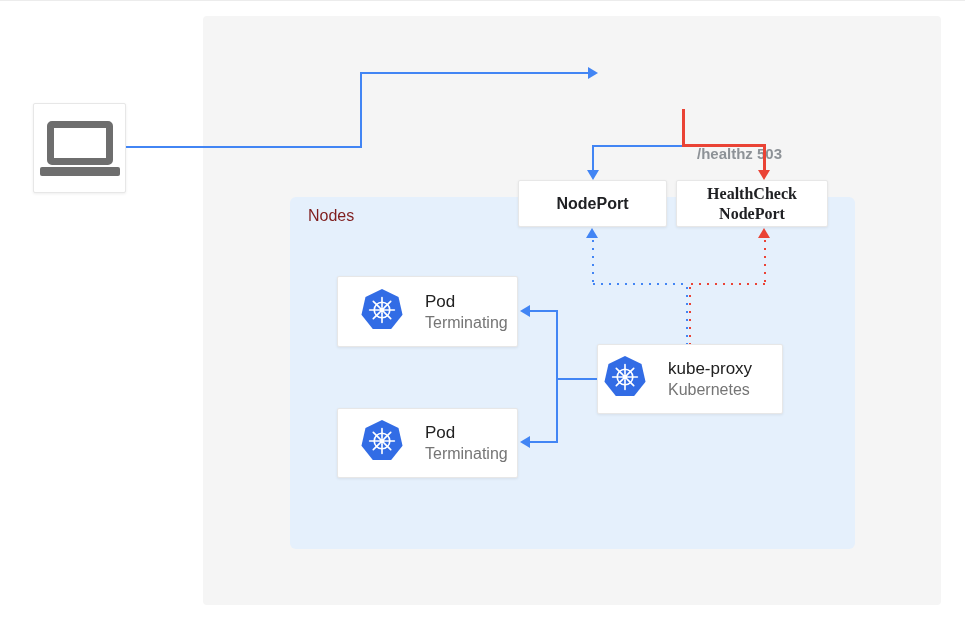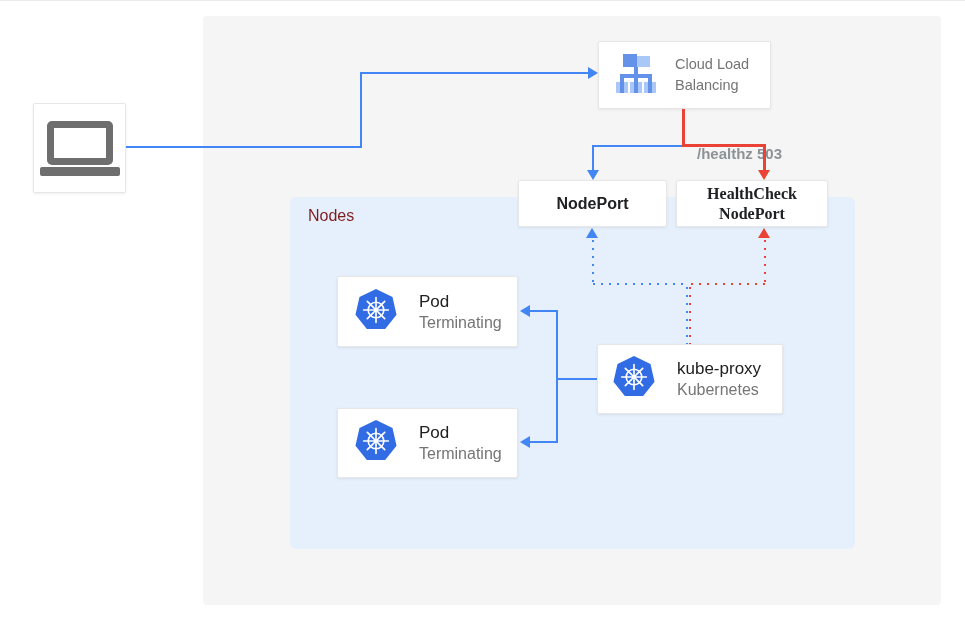--- a/index.html
+++ b/index.html
@@ -18,24 +18,24 @@
   .laptop-screen{width:66px;height:44px;border:7px solid #6e6e6e;border-radius:5px;background:#ffffff;box-sizing:border-box;}
   .laptop-base{width:80px;height:9px;background:#6e6e6e;border-radius:2px;margin-top:2px;}
 
   .clb-card{left:598px;top:41px;width:173px;height:68px;padding-left:16px;}
   .clb-text{margin-left:16px;font-size:14.5px;line-height:21px;color:#757575;}
 
   .port-card{font-weight:bold;color:#202124;font-size:16px;justify-content:center;text-align:center;line-height:20px;}
   .nodeport-card{left:518px;top:180px;width:149px;height:47px;}
   .hc-card{left:676px;top:180px;width:152px;height:47px;font-family:Liberation Serif, serif;}
 
-  .pod-card{width:181px;height:71px;padding-left:15px;align-items:center;}
+  .pod-card{width:181px;height:71px;padding-left:21px;align-items:center;}
   .pod1{left:337px;top:276px;}
   .pod2{left:337px;top:408px;height:70px;}
-  .kproxy-card{left:597px;top:344px;width:186px;height:70px;padding-left:13px;}
+  .kproxy-card{left:597px;top:344px;width:186px;height:70px;padding-left:4px;}
   .card-text{margin-left:20px;}
   .card-title{font-size:17px;color:#212121;}
   .card-sub{font-size:16px;color:#757575;margin-top:2px;}
 
   .healthz{position:absolute;left:697px;top:121px;font-size:15px;font-weight:bold;color:#8d9297;margin-top:24px;}
 
   
   .ln{position:absolute;}
   .blue{background:#4285f4;}
   .red{background:#ea4335;}
@@ -61,40 +61,20 @@
   <div class="nodes-box"></div>
   <div class="nodes-label">Nodes</div>
 
   <div class="card laptop-card">
     <div class="laptop-wrap">
       <div class="laptop-screen"></div>
       <div class="laptop-base"></div>
     </div>
   </div>
 
-  <div class="card clb-card">
-    <span>
-      <svg width="44" height="40" viewBox="0 0 44 40">
-        <rect x="8" y="1" width="14" height="13" fill="#6392e8"></rect>
-        <rect x="22" y="3" width="13" height="11" fill="#a9c7f7"></rect>
-        <rect x="19" y="14" width="4" height="8" fill="#6392e8"></rect>
-        <rect x="5" y="21" width="32" height="4" fill="#6392e8"></rect>
-        <rect x="1" y="29" width="12" height="11" fill="#a9c7f7"></rect>
-        <rect x="15" y="29" width="12" height="11" fill="#a9c7f7"></rect>
-        <rect x="29" y="29" width="12" height="11" fill="#a9c7f7"></rect>
-        <rect x="5" y="25" width="4" height="15" fill="#6392e8"></rect>
-        <rect x="19" y="25" width="4" height="15" fill="#6392e8"></rect>
-        <rect x="33" y="25" width="4" height="15" fill="#6392e8"></rect>
-      </svg>
-    </span>
-    <div class="clb-text">
-      <div>Cloud Load</div>
-      <div>Balancing</div>
-    </div>
-  </div>
 
   <div class="healthz">/healthz 503</div>
 
   <div class="card port-card nodeport-card">
     <span>NodePort</span>
   </div>
 
   <div class="card port-card hc-card">
     <span>
       <span>HealthCheck</span><br>

